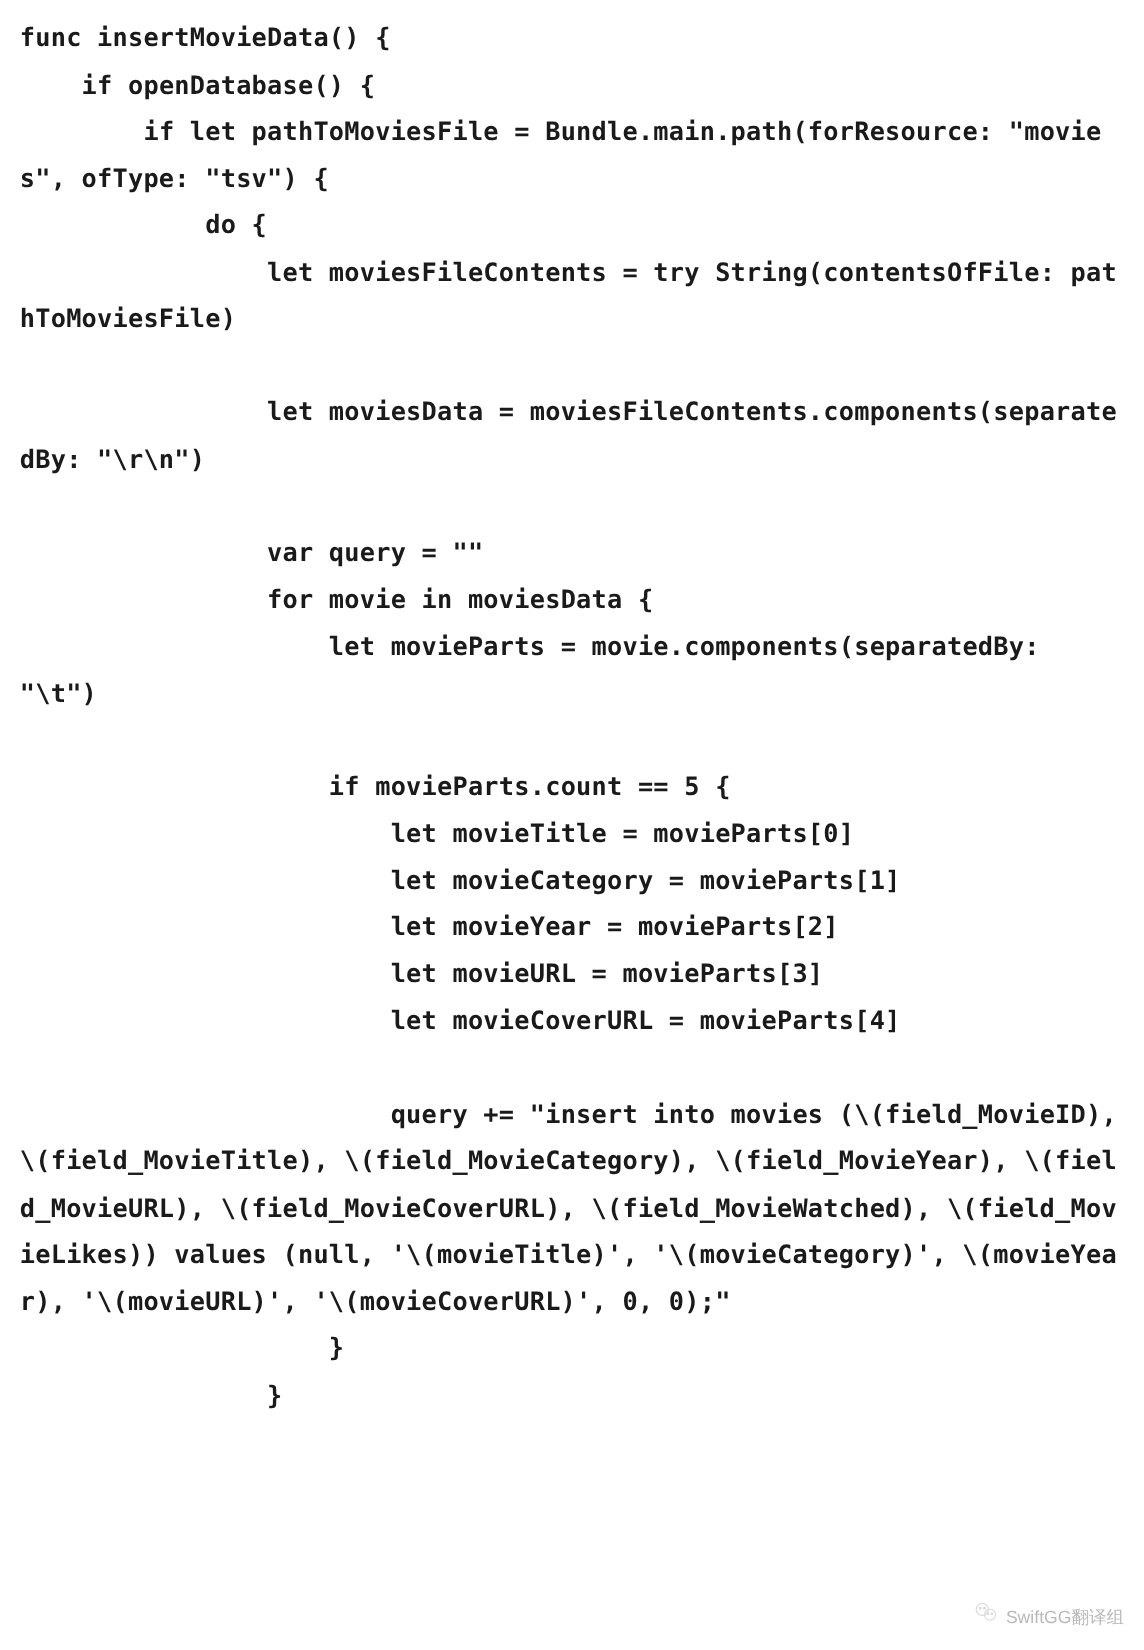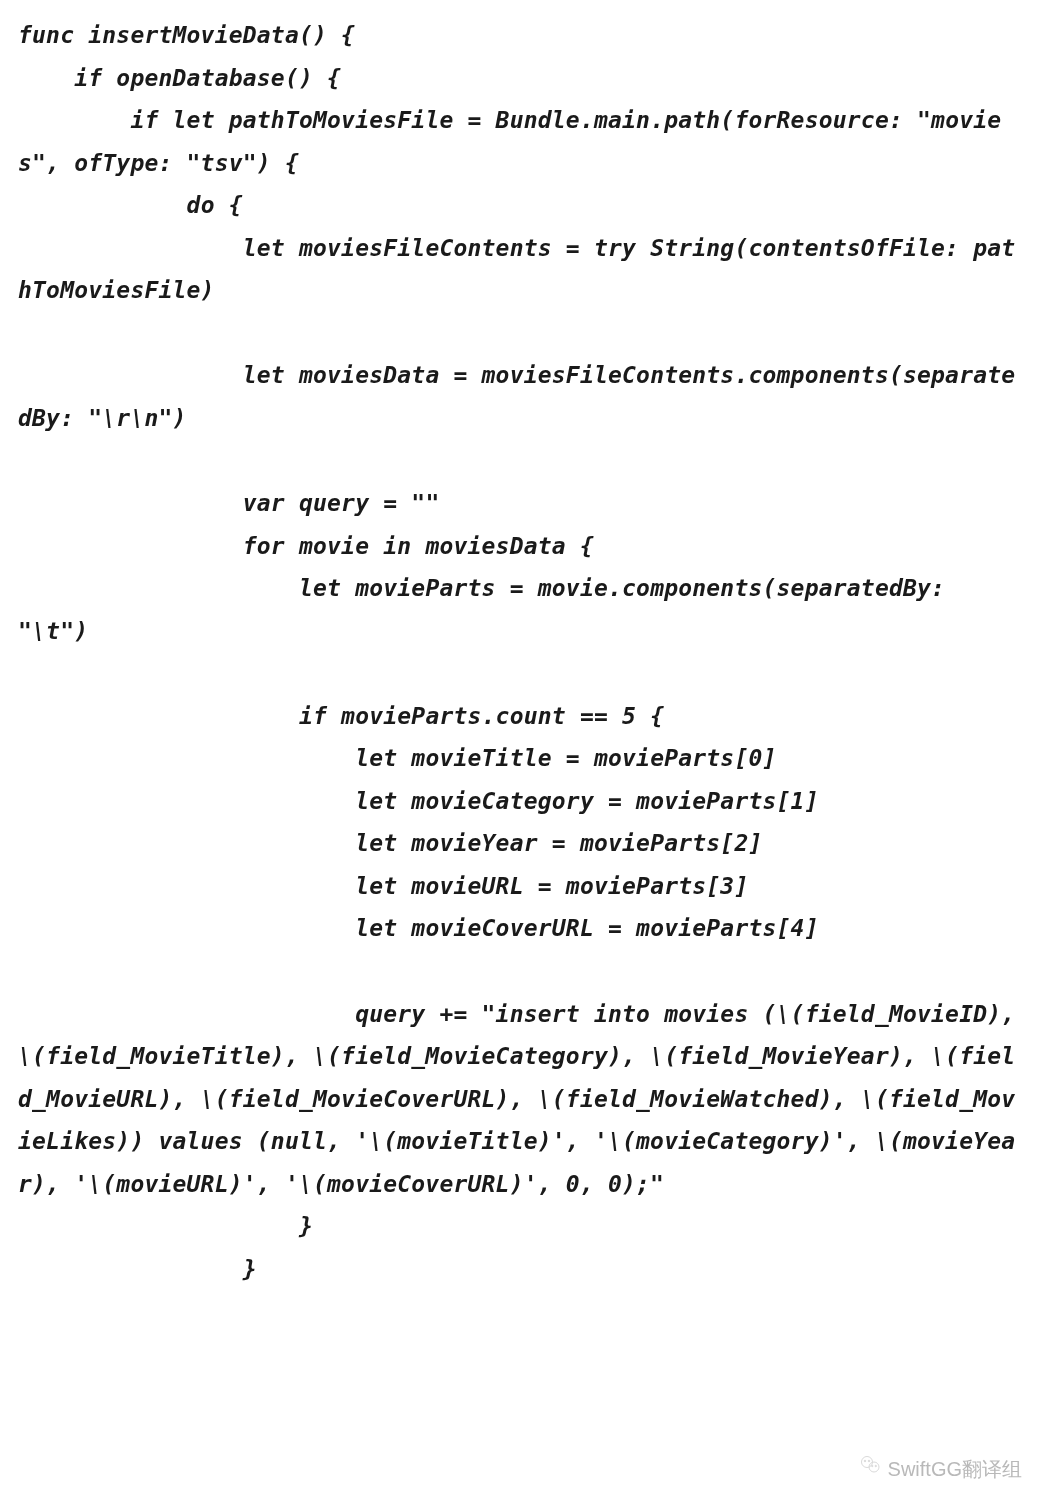--- a/index.html
+++ b/index.html
@@ -15,32 +15,31 @@
     color: #1a1a1a;
     overflow: hidden;
     position: relative;
   }
   pre.code {
     margin: 0;
     padding: 14px 18px 14px 18px;
     white-space: pre-wrap;
     word-break: break-all;
     letter-spacing: 0.2px;
-    font-style: italic;
   }
   .watermark {
     position: absolute;
     right: 18px;
     bottom: 12px;
     display: flex;
     align-items: center;
     gap: 6px;
     color: #b9b9b9;
     font-family: -apple-system, "PingFang SC", "Helvetica Neue", Arial, sans-serif;
-    font-size: 20px;
+    font-size: 16px;
     font-weight: 400;
   }
   .watermark svg {
     width: 24px;
     height: 24px;
     opacity: 0.55;
   }
 </style>
 </head>
 <body>

